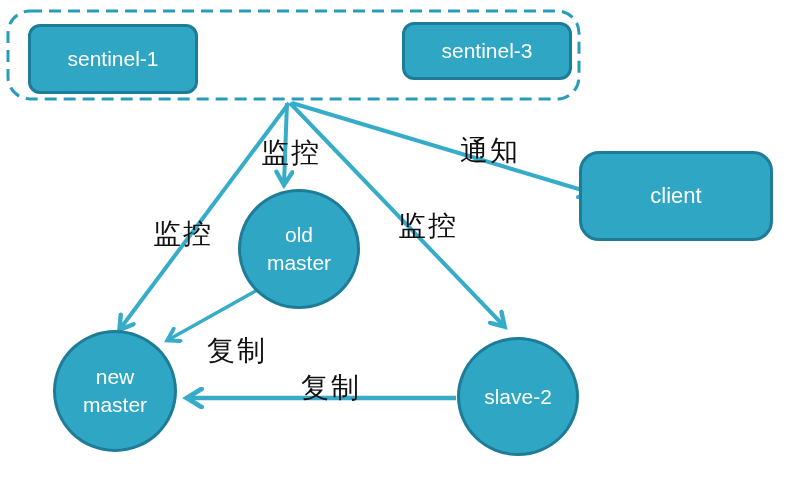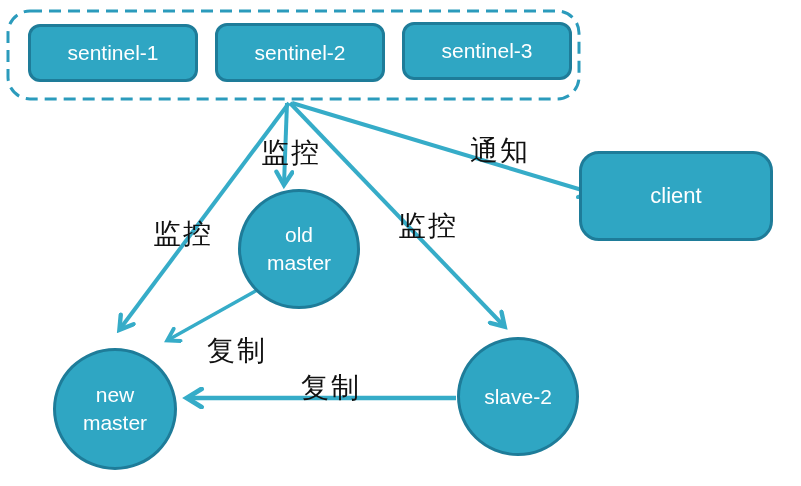--- a/index.html
+++ b/index.html
@@ -52,48 +52,45 @@
 
     <line x1="290" y1="103" x2="504" y2="326" stroke="#36acc8" stroke-width="4" marker-end="url(#arrowhead)"></line>
 
     <line x1="292" y1="103" x2="592" y2="193" stroke="#36acc8" stroke-width="4" marker-end="url(#arrowhead)"></line>
 
     <line x1="259" y1="289" x2="168" y2="340" stroke="#36acc8" stroke-width="3.5" marker-end="url(#arrowhead)"></line>
 
     <line x1="456" y1="398" x2="188" y2="398" stroke="#36acc8" stroke-width="4.5" marker-end="url(#arrowhead)"></line>
   </svg>
 
-  <div class="node rectnode" style="left:28px;top:24px;width:170px;height:58px;">
+  <div class="node rectnode" style="left:28px;top:24px;width:170px;height:70px;">
     <span>sentinel-1</span>
-  </div>
-  <div class="node rectnode" style="left:215px;top:23px;width:170px;height:59px;">
-    <span>sentinel-2</span>
   </div>
   <div class="node rectnode" style="left:402px;top:22px;width:170px;height:58px;align-items:center;">
     <span>sentinel-3</span>
   </div>
 
   <div class="node circlenode" style="left:238px;top:189px;width:122px;height:120px;">
     <span>old</span>
     <span>master</span>
   </div>
 
-  <div class="node circlenode" style="left:53px;top:348px;width:124px;height:122px;">
+  <div class="node circlenode" style="left:53px;top:330px;width:124px;height:122px;">
     <span>new</span>
     <span>master</span>
   </div>
 
   <div class="node circlenode" style="left:457px;top:337px;width:122px;height:119px;justify-content:center;">
     <span>slave-2</span>
   </div>
 
   <div class="node clientnode" style="left:579px;top:151px;width:194px;height:90px;">
     <span>client</span>
   </div>
 
   <div class="edge-label" style="left:183px;top:215px;">监控</div>
   <div class="edge-label" style="left:291px;top:134px;">监控</div>
   <div class="edge-label" style="left:428px;top:207px;">监控</div>
-  <div class="edge-label" style="left:500px;top:132px;">通知</div>
+  <div class="edge-label" style="left:490px;top:132px;">通知</div>
   <div class="edge-label" style="left:237px;top:332px;">复制</div>
   <div class="edge-label" style="left:331px;top:369px;">复制</div>
 
 </div>
 
 </body></html>

